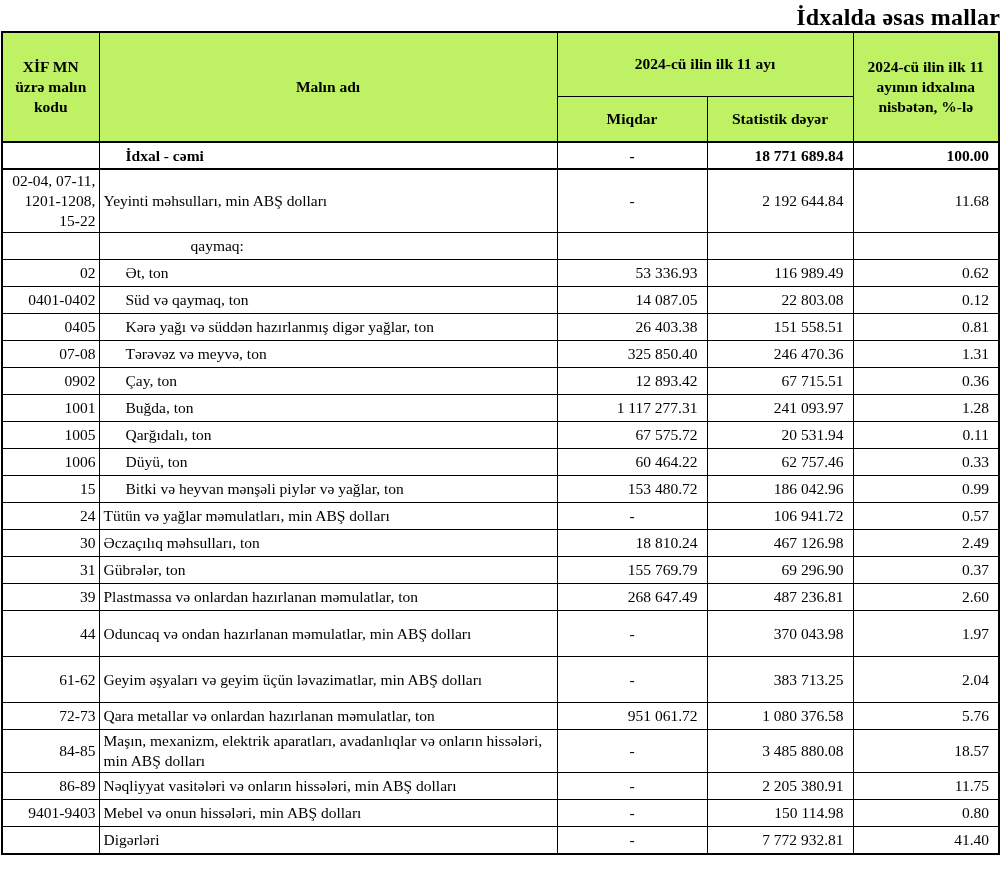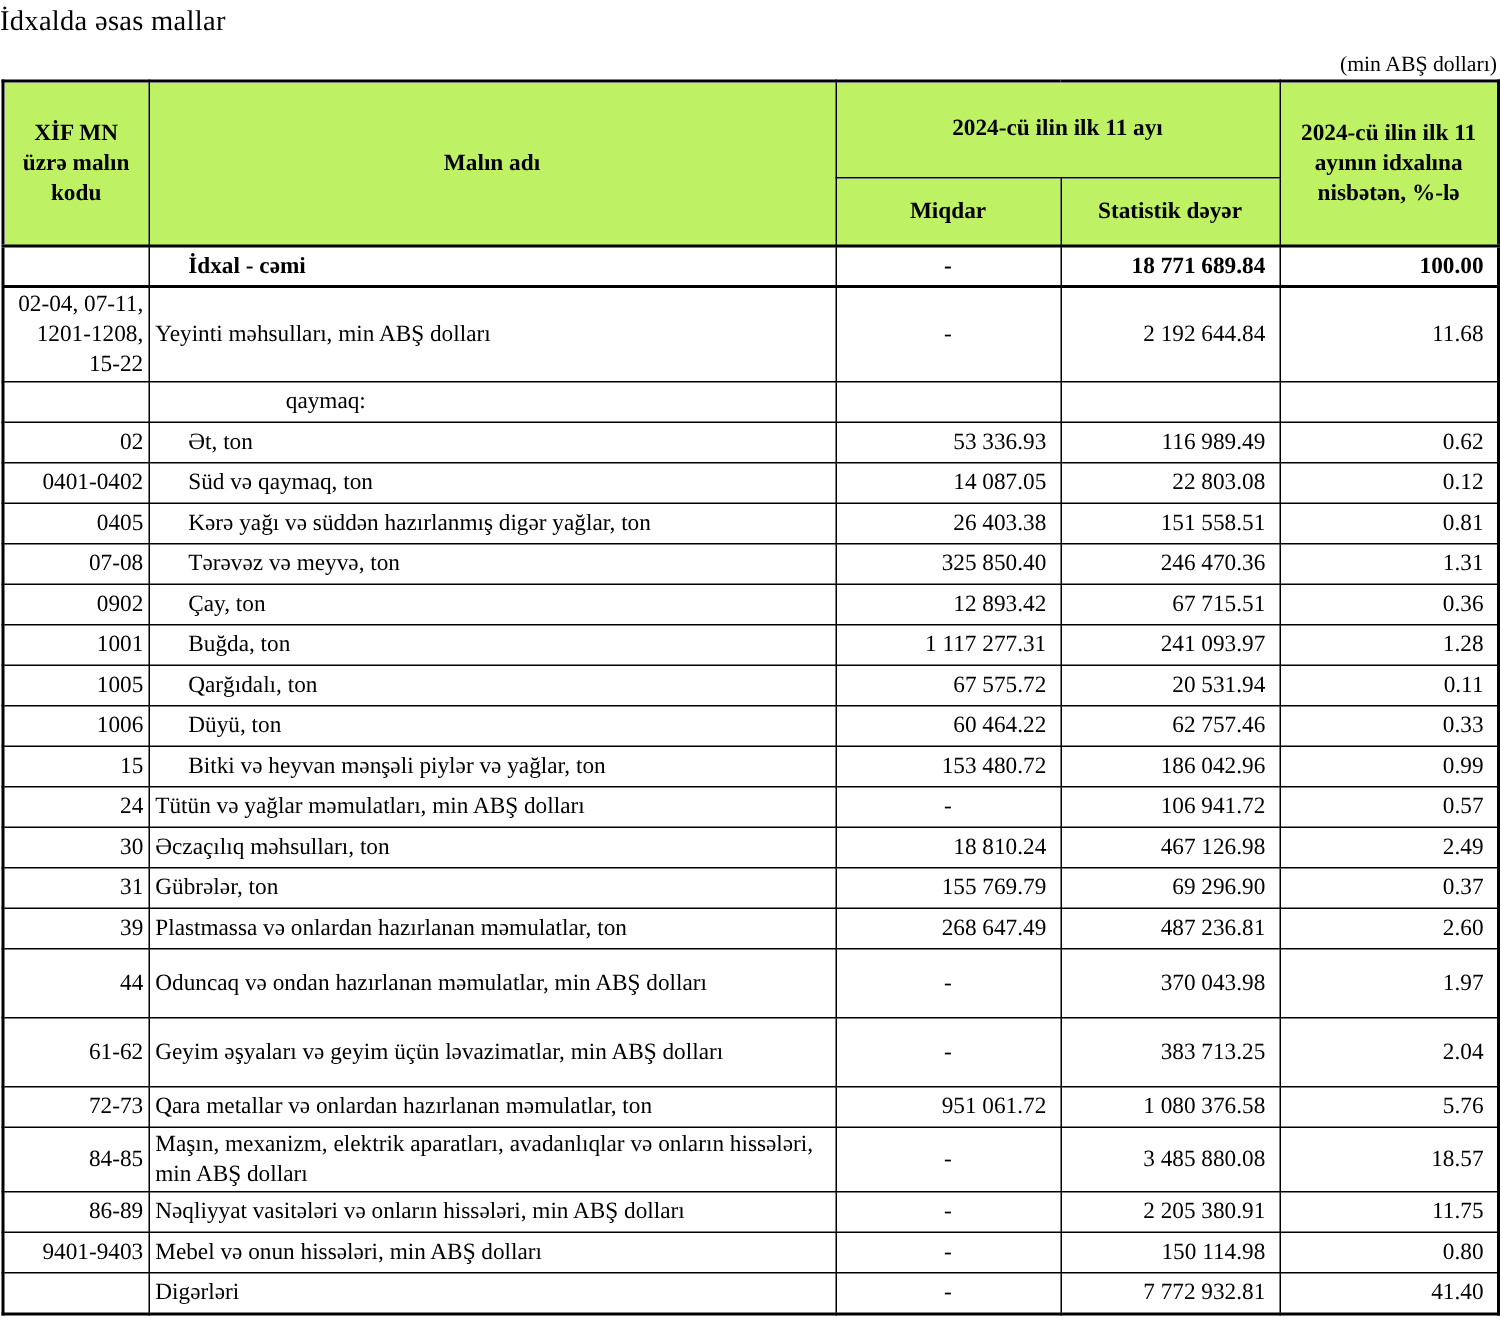--- a/index.html
+++ b/index.html
@@ -5,23 +5,23 @@
   * { box-sizing: border-box; }
   html, body { margin: 0; padding: 0; background: #fff; }
   body {
     width: 1000px; height: 884px;
     font-family: "Liberation Serif", serif;
     color: #000;
   }
   .page { position: relative; width: 1000px; height: 884px; overflow: hidden; }
   .title {
     margin: 4px 0 0 0;
-    text-align: left;
-    font-size: 19px;
-    font-weight: normal;
+    text-align: right;
+    font-size: 24px;
+    font-weight: bold;
     letter-spacing: 0.2px;
   }
   .unit-note {
     text-align: right;
     font-size: 14.5px;
     margin: 9px 2px 2px 0;
     line-height: 16px;
   }
   table.main {
     border-collapse: collapse;
@@ -63,21 +63,20 @@
   td.name.indent1 { padding-left: 26px; }
   td.name.indent2 { padding-left: 91px; }
   td.num { text-align: right; padding-right: 9px; }
   td.center { text-align: center; padding-right: 3px; }
 </style>
 </head>
 <body>
 
 <div class="page">
   <h1 class="title">İdxalda əsas mallar</h1>
-  <div class="unit-note">(min ABŞ dolları)</div>
 
   <table class="main">
     <colgroup>
       <col style="width:97px">
       <col style="width:458px">
       <col style="width:150px">
       <col style="width:146px">
       <col style="width:146px">
     </colgroup>
     <thead>

